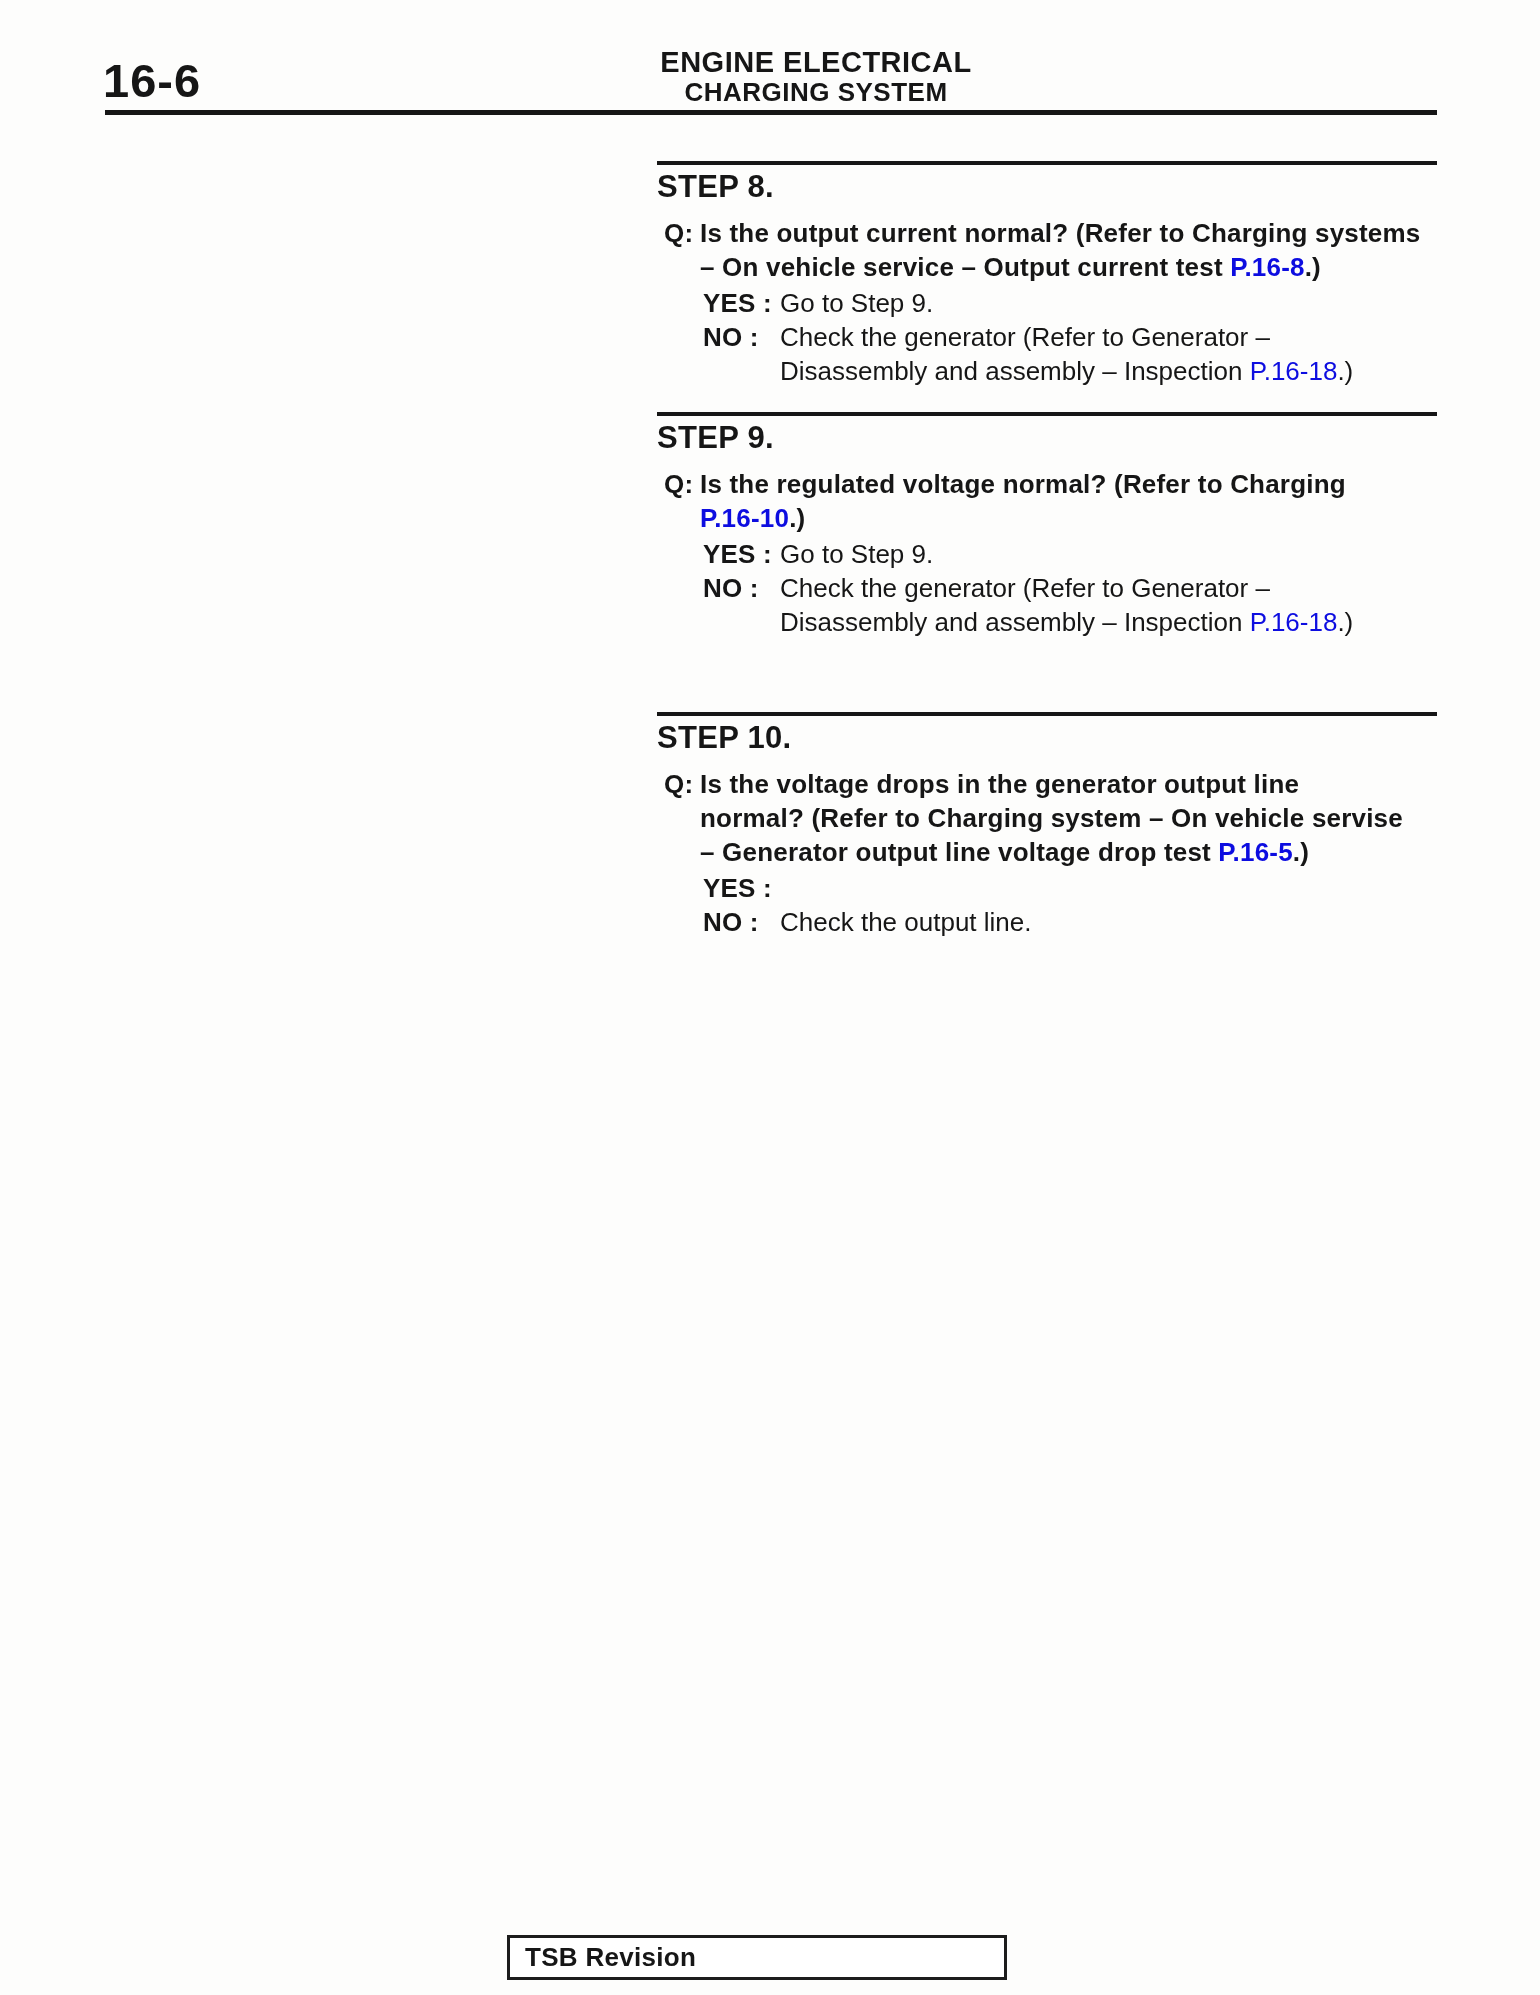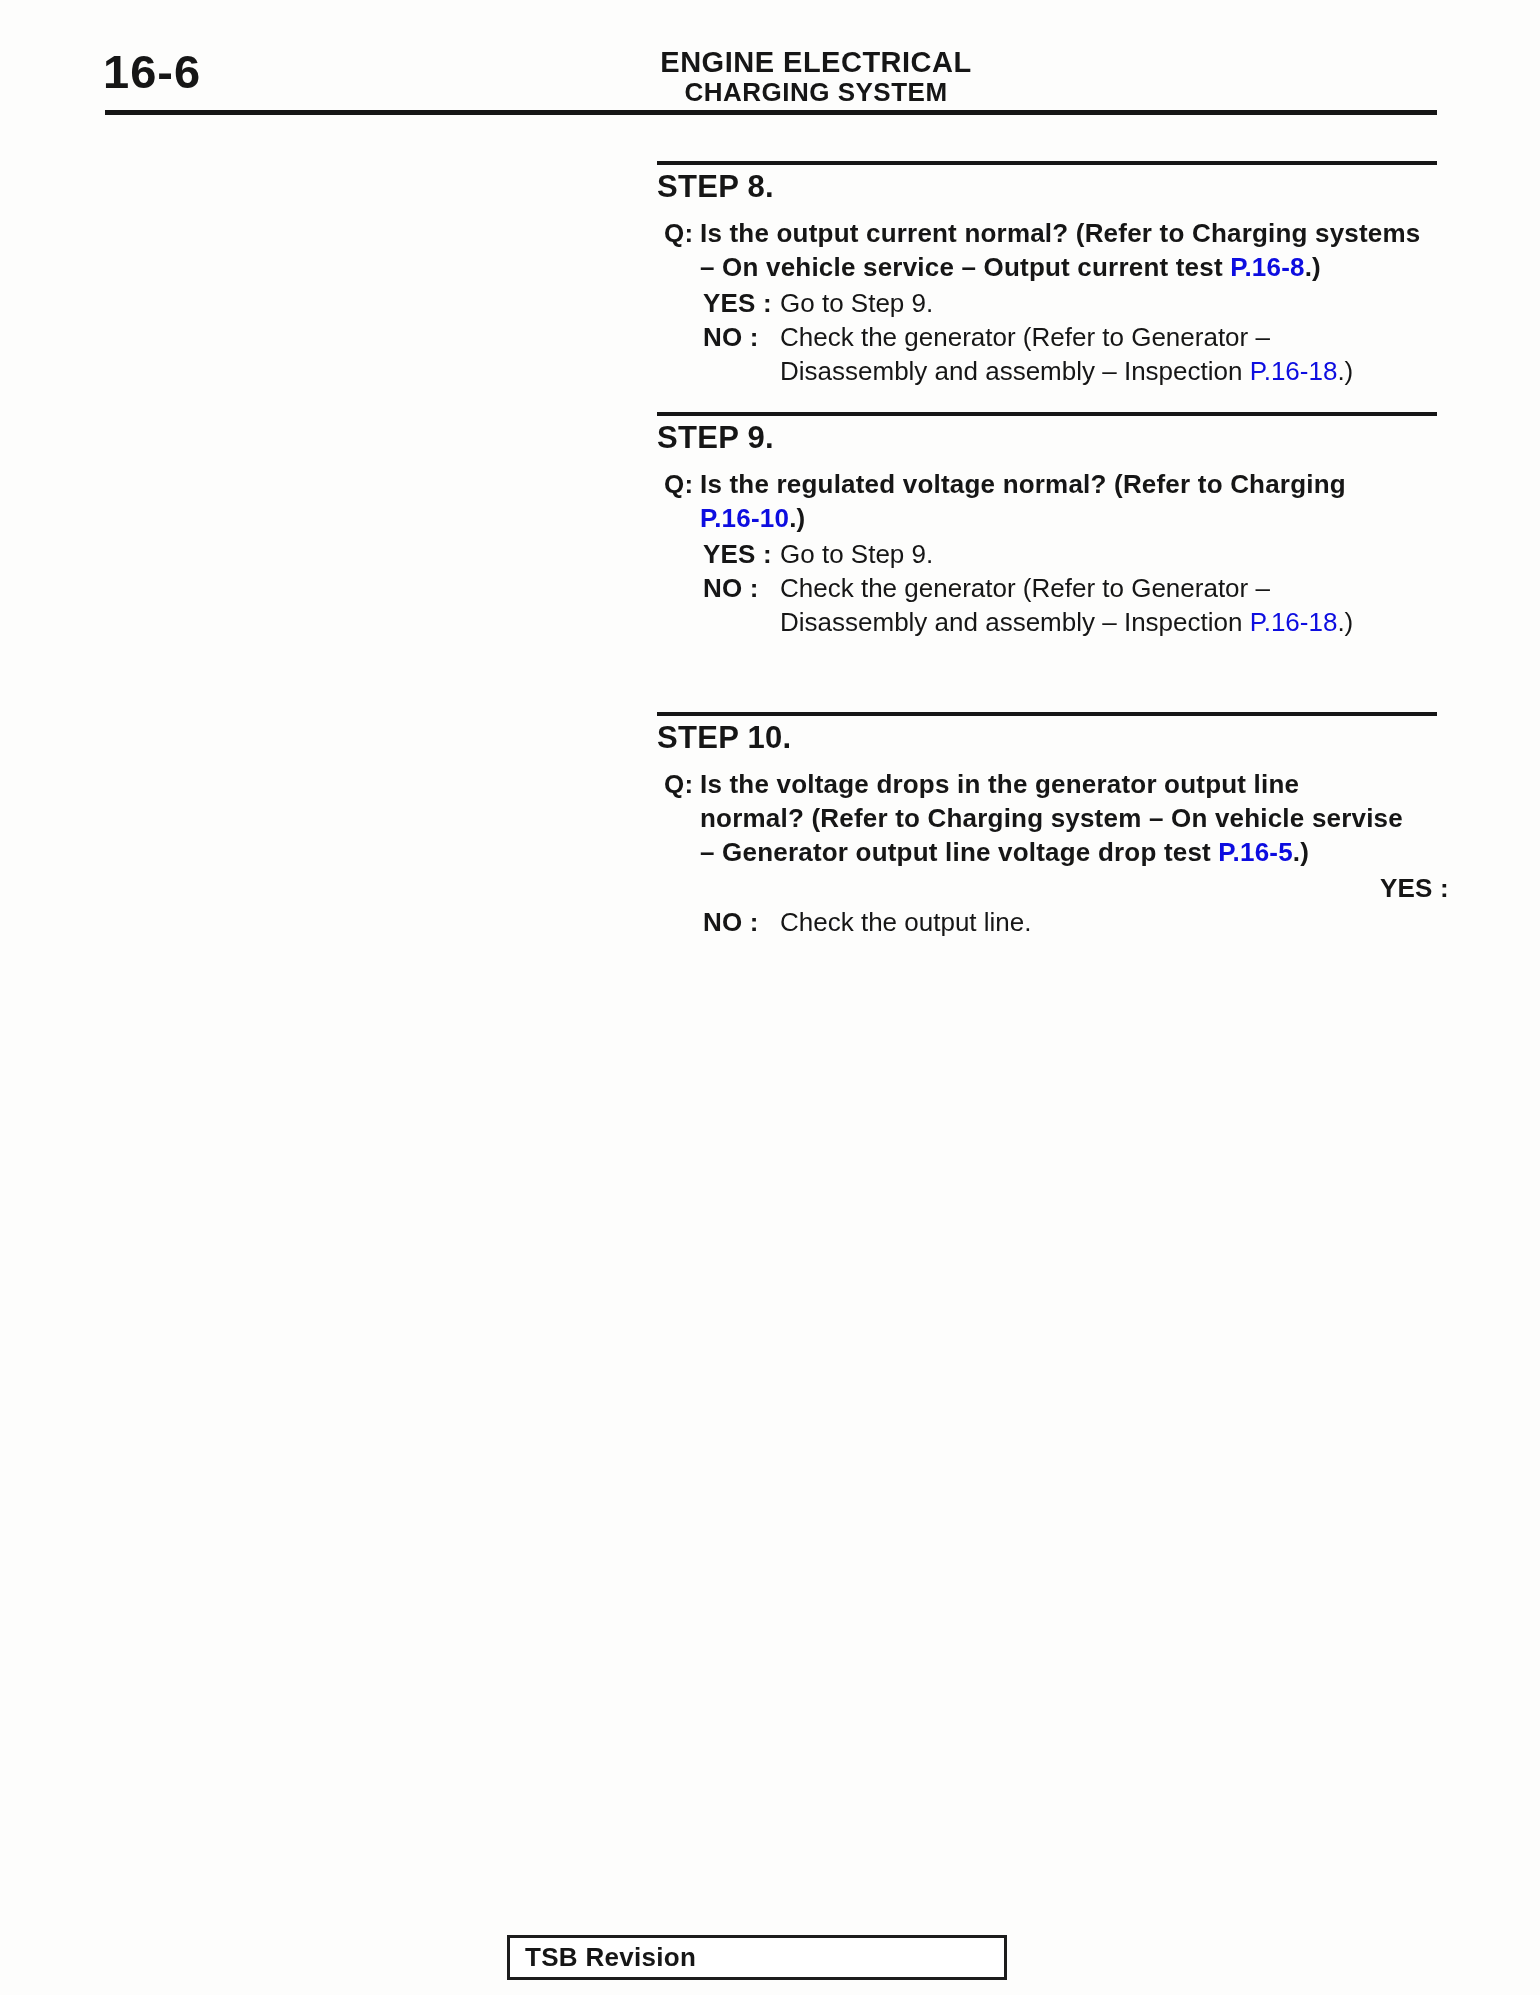--- a/index.html
+++ b/index.html
@@ -12,21 +12,21 @@
     background:#fdfdfc;
     font-family:"Liberation Sans","DejaVu Sans",sans-serif;
     color:var(--ink);
     position:relative;
     overflow:hidden;
   }
   .page{position:absolute;inset:0;}
 
   
   .page-number{
-    position:absolute;left:103px;top:44px;
+    position:absolute;left:103px;top:53px;
     font-size:47px;font-weight:700;letter-spacing:1px;
   }
   .header-center{
     position:absolute;left:816px;top:46px;
     transform:translateX(-50%);
     text-align:center;white-space:nowrap;
   }
   .header-title{font-size:29px;font-weight:700;line-height:32px;letter-spacing:.5px;}
   .header-subtitle{font-size:26px;font-weight:700;line-height:29px;letter-spacing:.5px;}
   .header-rule{
@@ -44,21 +44,21 @@
   .step-title{
     margin-top:7px;font-size:31px;font-weight:700;line-height:30px;letter-spacing:.3px;
   }
   .q-block{
     position:relative;margin-top:14px;padding-left:43px;
     font-size:26px;font-weight:700;line-height:34px;letter-spacing:.2px;
   }
   .q-label{position:absolute;left:7px;top:0;}
   .question-line{white-space:nowrap;}
   .answers{margin-top:2px;}
-  .answer-row{display:flex;padding-left:46px;font-size:26px;line-height:34px;justify-content:flex-end;}
+  .answer-row{display:flex;padding-left:46px;font-size:26px;line-height:34px;}
   .answer-label{font-weight:700;width:77px;flex:none;letter-spacing:.2px;}
   .answer-lines{flex:1;}
   .answer-line{white-space:nowrap;}
   .link{color:var(--link);}
 
   
   .tsb-box{
     position:absolute;left:507px;top:1935px;width:479px;height:39px;
     border:3px solid #1c1c1c;background:#fff;
     font-size:26px;font-weight:700;line-height:39px;

